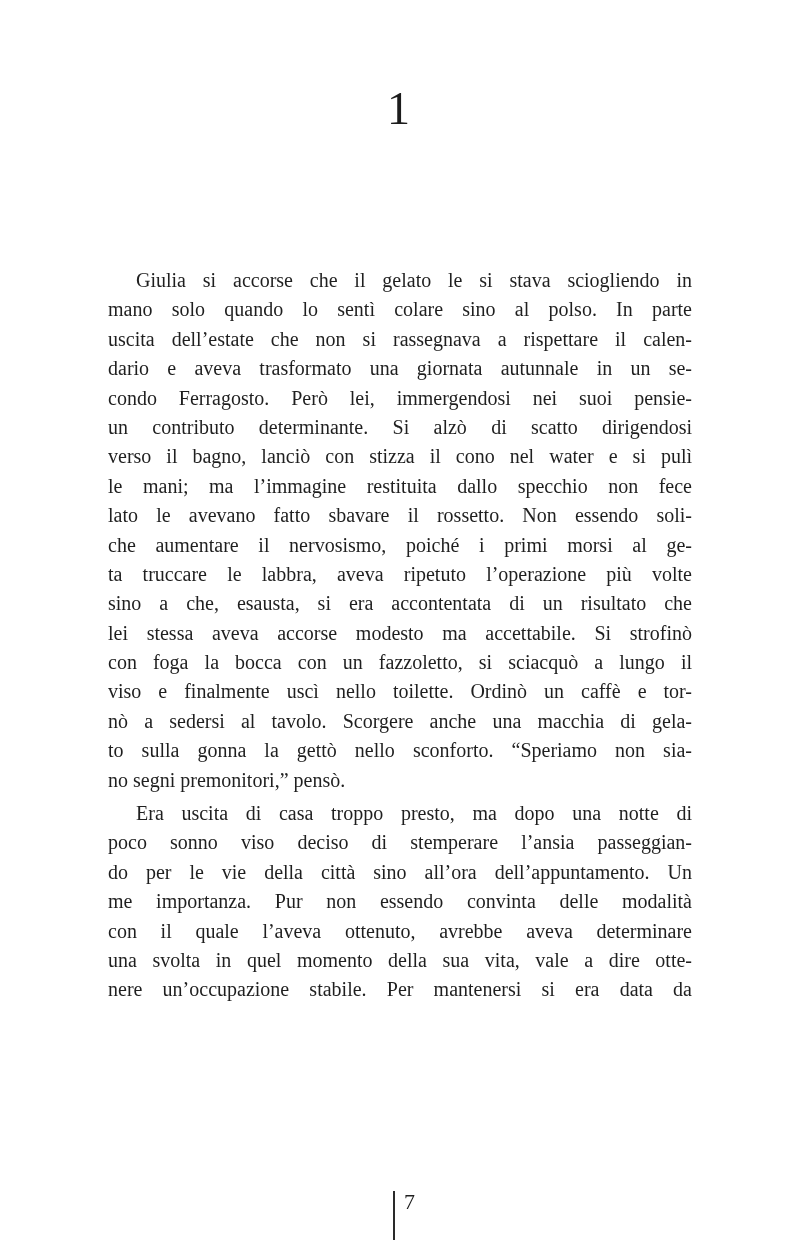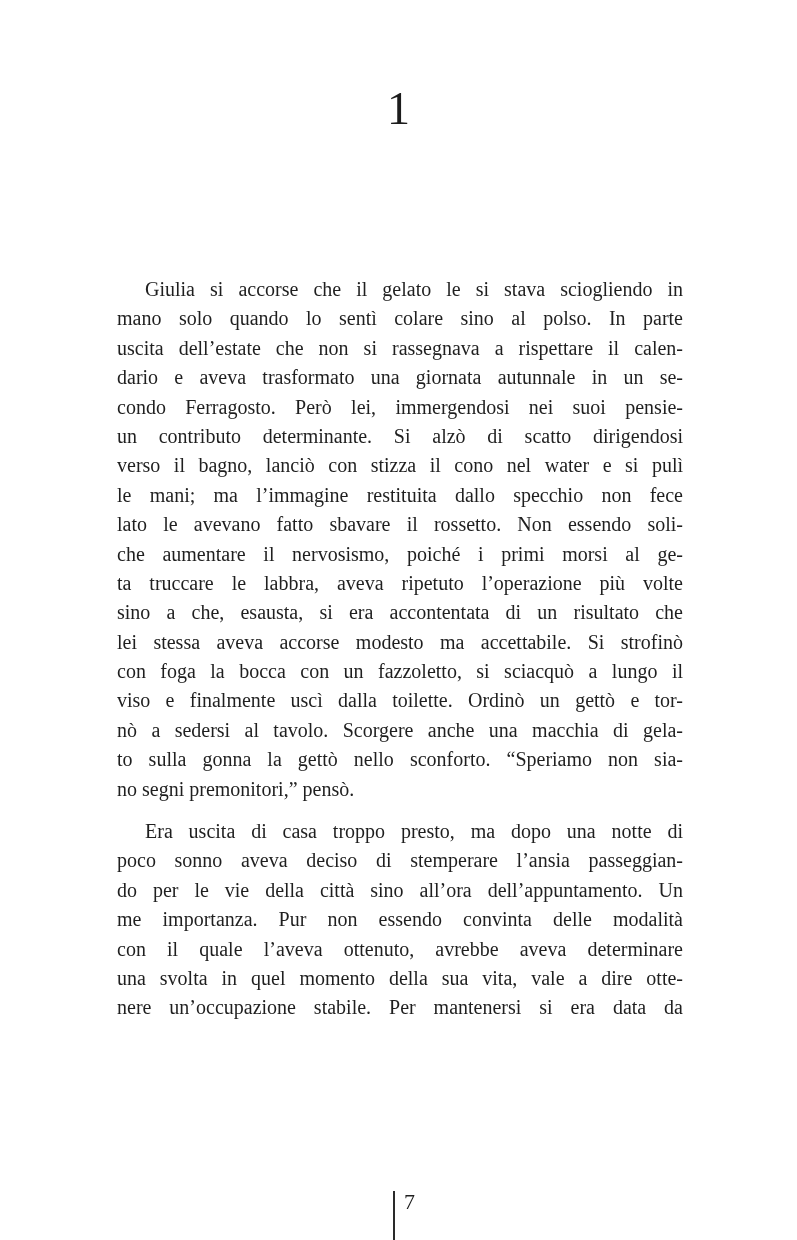--- a/index.html
+++ b/index.html
@@ -30,21 +30,21 @@
   .text-block {
     position: absolute;
     left: 104px;
     top: 262px;
     width: 592px;
     font-size: 20px;
     line-height: 29.4px;
     color: #1f1f1f;
   }
   .paragraph {
-    margin: 13px;
+    margin: 4px;
     padding: 0;
   }
   .line {
     text-align: justify;
     text-align-last: justify;
     height: 29.4px;
     overflow: hidden;
     white-space: nowrap;
   }
   .line.indent {
@@ -95,29 +95,29 @@
       <div class="line">condo Ferragosto. Però lei, immergendosi nei suoi pensie-</div>
       <div class="line">un contributo determinante. Si alzò di scatto dirigendosi</div>
       <div class="line">verso il bagno, lanciò con stizza il cono nel water e si pulì</div>
       <div class="line">le mani; ma l’immagine restituita dallo specchio non fece</div>
       <div class="line">lato le avevano fatto sbavare il rossetto. Non essendo soli-</div>
       <div class="line">che aumentare il nervosismo, poiché i primi morsi al ge-</div>
       <div class="line">ta truccare le labbra, aveva ripetuto l’operazione più volte</div>
       <div class="line">sino a che, esausta, si era accontentata di un risultato che</div>
       <div class="line">lei stessa aveva accorse modesto ma accettabile. Si strofinò</div>
       <div class="line">con foga la bocca con un fazzoletto, si sciacquò a lungo il</div>
-      <div class="line">viso e finalmente uscì dalla toilette. Ordinò un gettò e tor-</div>
+      <div class="line">viso e finalmente uscì nello toilette. Ordinò un caffè e tor-</div>
       <div class="line">nò a sedersi al tavolo. Scorgere anche una macchia di gela-</div>
       <div class="line">to sulla gonna la gettò nello sconforto. “Speriamo non sia-</div>
       <div class="line endpara">no segni premonitori,” pensò.</div>
     </div>
 
     <div class="paragraph">
       <div class="line indent">Era uscita di casa troppo presto, ma dopo una notte di</div>
-      <div class="line">poco sonno aveva deciso di stemperare l’ansia passeggian-</div>
+      <div class="line">poco sonno viso deciso di stemperare l’ansia passeggian-</div>
       <div class="line">do per le vie della città sino all’ora dell’appuntamento. Un</div>
       <div class="line">me importanza. Pur non essendo convinta delle modalità</div>
       <div class="line">con il quale l’aveva ottenuto, avrebbe aveva determinare</div>
       <div class="line">una svolta in quel momento della sua vita, vale a dire otte-</div>
       <div class="line">nere un’occupazione stabile. Per mantenersi si era data da</div>
     </div>
 
   </div>
 
   <div class="footer">

